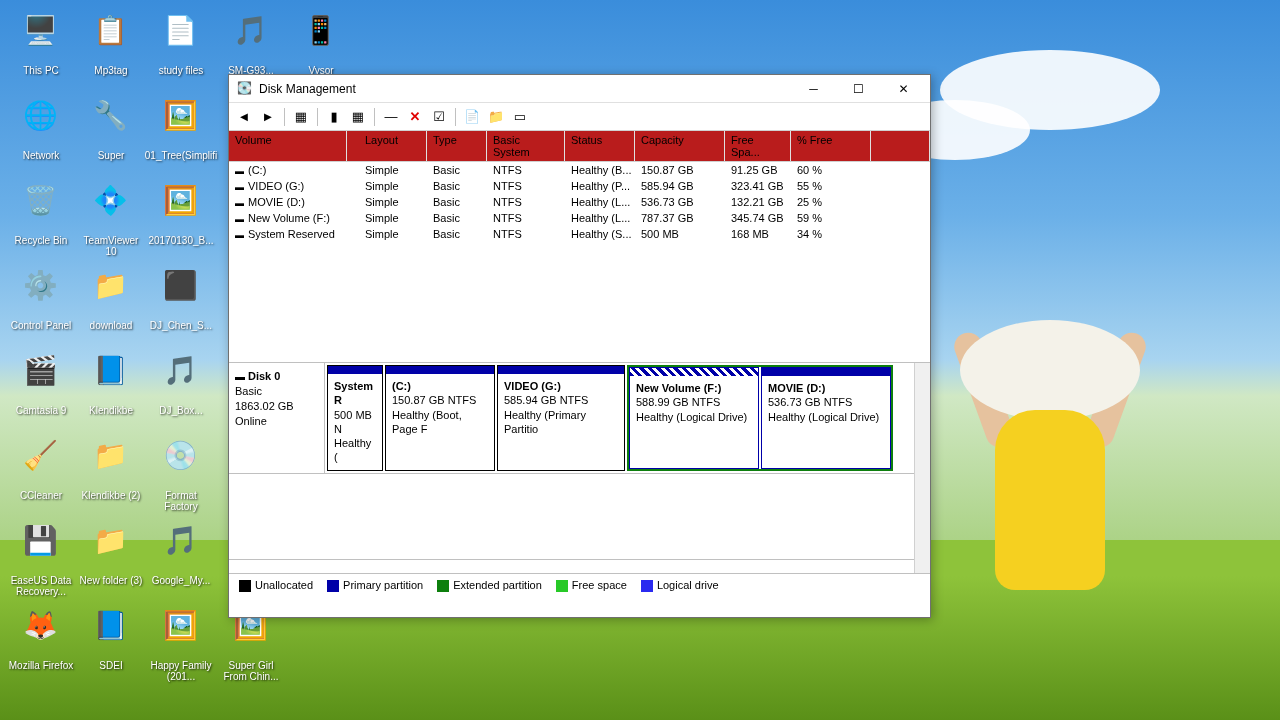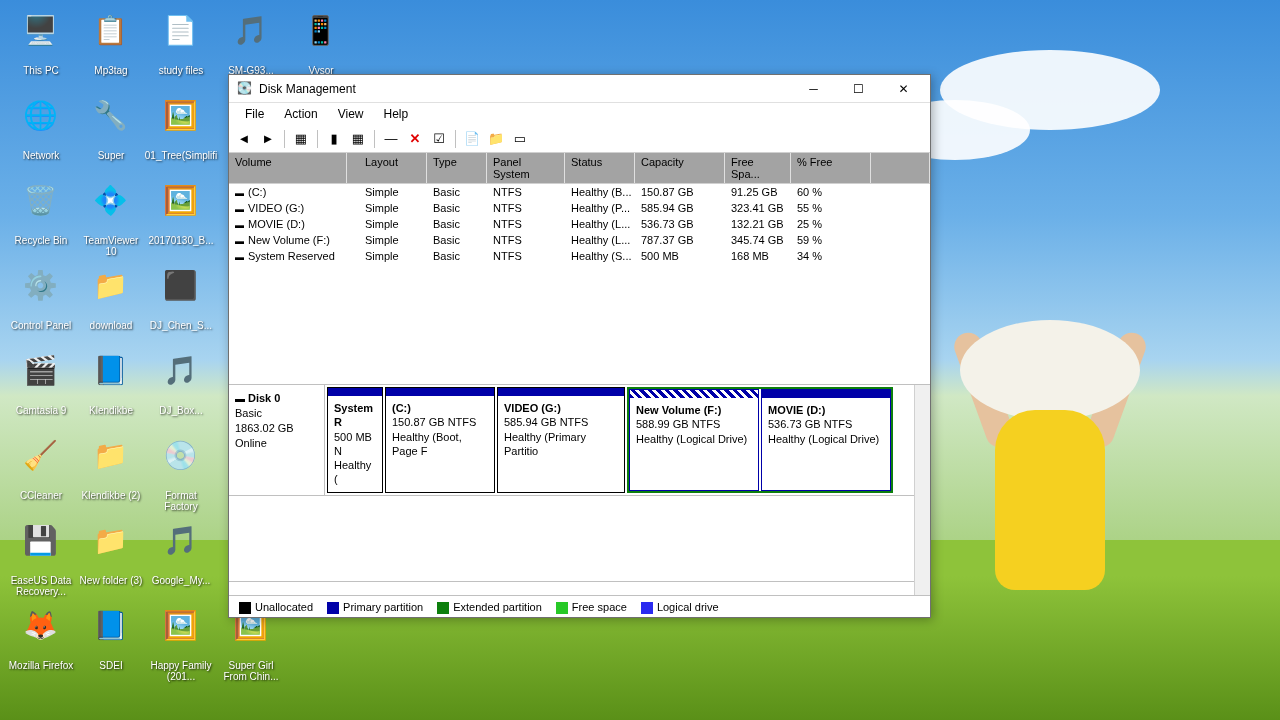--- a/index.html
+++ b/index.html
@@ -35,21 +35,21 @@
 .titlebar .wbtn{width:45px;height:26px;display:flex;align-items:center;justify-content:center;font-size:12px;cursor:pointer;}
 
 .menubar{height:22px;display:flex;align-items:center;padding:0 6px;font-size:12px;}
 .menubar .mitem{padding:2px 10px;cursor:pointer;}
 
 .toolbar{height:28px;display:flex;align-items:center;padding:0 4px;border-bottom:1px solid #d0d0d0;gap:2px;}
 .toolbar .tbtn{width:22px;height:22px;display:flex;align-items:center;justify-content:center;font-size:13px;cursor:pointer;border:1px solid transparent;}
 .toolbar .sep{width:1px;height:18px;background:#c0c0c0;margin:0 3px;}
 
 .listview{height:232px;overflow:auto;border-bottom:1px solid #c0c0c0;}
-.lv-head{display:flex;background:#a3a3a3;border-bottom:1px solid #d0d0d0;position:sticky;top:0;}
+.lv-head{display:flex;background:#b91c1c;border-bottom:1px solid #d0d0d0;position:sticky;top:0;}
 .lv-head .col{font-size:11px;padding:3px 6px;border-right:1px solid #e0e0e0;cursor:pointer;}
 .lv-row{display:flex;font-size:11px;}
 .lv-row .cell{padding:2px 6px;white-space:nowrap;overflow:hidden;}
 .c-vol{width:118px;} .c-lay{width:68px;margin-left:12px;} .c-type{width:60px;} .c-fs{width:78px;} .c-stat{width:70px;} .c-cap{width:90px;} .c-free{width:66px;} .c-pct{width:80px;}
 .volicon{font-size:9px;margin-right:4px;}
 
 .diskview{height:210px;overflow:auto;background:#fff;position:relative;}
 .diskrow{display:flex;border-bottom:1px solid #c0c0c0;min-height:92px;}
 .diskinfo{width:96px;padding:6px 6px;border-right:1px solid #c0c0c0;font-size:11px;line-height:1.35;}
 .diskinfo .dname{font-weight:bold;text-align:right;}
@@ -213,26 +213,20 @@
 
 <div class="window">
   <div class="titlebar">
     <span class="ticon">💽</span>
     <span class="ttxt">Disk Management</span>
     <div class="wbtn">─</div>
     <div class="wbtn">☐</div>
     <div class="wbtn close">✕</div>
   </div>
 
-  <div class="menubar" id="menubar">
-      <span class="mitem">File</span>
-      <span class="mitem">Action</span>
-      <span class="mitem">View</span>
-      <span class="mitem">Help</span>
-    </div>
 
   <div class="toolbar">
     <div class="tbtn">◄</div>
     <div class="tbtn">►</div>
     <div class="sep"></div>
     <div class="tbtn">▦</div>
     <div class="sep"></div>
     <div class="tbtn">▮</div>
     <div class="tbtn">▦</div>
     <div class="sep"></div>
@@ -243,21 +237,21 @@
     <div class="tbtn">📄</div>
     <div class="tbtn">📁</div>
     <div class="tbtn">▭</div>
   </div>
 
   <div class="listview">
     <div class="lv-head" id="lvhead">
         <div class="col c-vol">Volume</div>
         <div class="col c-lay">Layout</div>
         <div class="col c-type">Type</div>
-        <div class="col c-fs">Panel System</div>
+        <div class="col c-fs">Basic System</div>
         <div class="col c-stat">Status</div>
         <div class="col c-cap">Capacity</div>
         <div class="col c-free">Free Spa...</div>
         <div class="col c-pct">% Free</div>
         <div class="col" style="flex: 1 1 0%;"></div>
       </div>
     <div id="lvbody">
         <div class="lv-row">
           <div class="cell c-vol"><span class="volicon">▬</span>(C:)</div>
   <div class="cell c-lay">Simple</div>

